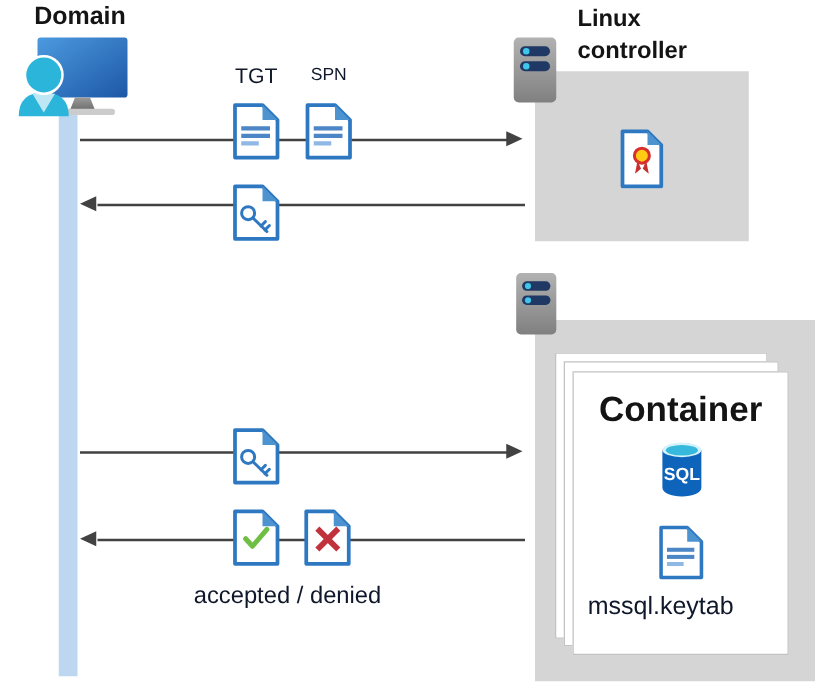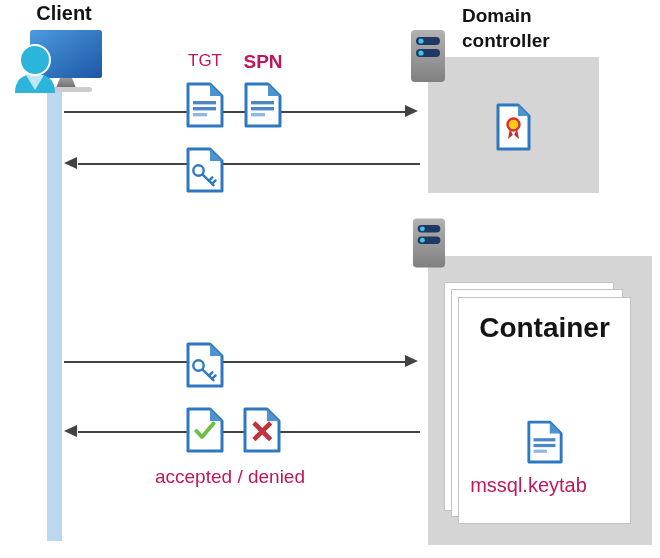--- a/index.html
+++ b/index.html
@@ -8,21 +8,21 @@
     font-family:"Liberation Sans","DejaVu Sans",sans-serif;
   }
   .abs{position:absolute;}
   .panel{position:absolute;background:#D5D5D5;}
   .page{position:absolute;background:#fff;border:1px solid #C2C2C2;box-sizing:border-box;}
   .line{position:absolute;height:2px;background:#424242;}
   .head{position:absolute;width:0;height:0;border-top:6.5px solid transparent;border-bottom:6.5px solid transparent;}
   .head-right{border-left:13px solid #424242;}
   .head-left{border-right:13px solid #424242;}
   .lbl-bold{position:absolute;font-weight:700;color:#141414;}
-  .lbl{position:absolute;color:#be185d;}
+  .lbl{position:absolute;color:#0f172a;}
   .t-center{text-align:center;}
   svg{display:block;}
 </style>
 </head>
 <body>
 
 <div class="canvas">
 
   <div class="abs" style="left:47px;top:91px;width:15px;height:450px;background:#BDD7F0;"></div>
 
@@ -167,39 +167,47 @@
     <svg width="40" height="46" viewBox="0 0 40 46">
       <path d="M3 2 H25 L37 14 V44 H3 Z" fill="#FFFFFF" stroke="#2E78C2" stroke-width="3" stroke-linejoin="round"></path>
       <path d="M25 2 L37 14 L25 14 Z" fill="#4C93CF"></path>
       <g stroke="#C1333C" stroke-width="4.6" stroke-linecap="square">
         <path d="M13.5 17.5 L27 31"></path>
         <path d="M27 17.5 L13.5 31"></path>
       </g>
     </svg>
   </div>
 
+  <div class="abs" style="left:527px;top:351px;">
+    <svg width="37" height="49" viewBox="0 0 38 50">
+      <path d="M3 9 V40 C3 44 10.2 47.2 19 47.2 C27.8 47.2 35 44 35 40 V9 Z" fill="#0E63BA"></path>
+      <ellipse cx="19" cy="9" rx="16" ry="6" fill="#D6F3FB"></ellipse>
+      <ellipse cx="19" cy="9.3" rx="13.2" ry="4.4" fill="#37B9DE"></ellipse>
+      <text x="19" y="34" text-anchor="middle" font-size="14.5" font-weight="bold" fill="#FFFFFF">SQL</text>
+    </svg>
+  </div>
 
   <div class="abs" style="left:526px;top:418px;">
     <svg width="38" height="48" viewBox="0 0 40 46">
       <path d="M3 2 H25 L37 14 V44 H3 Z" fill="#FFFFFF" stroke="#2E78C2" stroke-width="3" stroke-linejoin="round"></path>
       <path d="M25 2 L37 14 L25 14 Z" fill="#4C93CF"></path>
       <rect x="8" y="19" width="23" height="3.4" fill="#4C86C6"></rect>
       <rect x="8" y="25" width="23" height="3.4" fill="#4C86C6"></rect>
       <rect x="8" y="31" width="14" height="3.4" fill="#8FB8E4"></rect>
     </svg>
   </div>
 
-  <div class="lbl-bold t-center" style="left:24px;top:2px;width:80px;font-size:20px;">Client</div>
-
-  <div class="lbl-bold" style="left:462px;top:3px;width:112px;font-size:19px;line-height:1.32;">Domain controller</div>
+  <div class="lbl-bold t-center" style="left:24px;top:2px;width:80px;font-size:20px;">Domain</div>
+
+  <div class="lbl-bold" style="left:462px;top:3px;width:112px;font-size:19px;line-height:1.32;">Linux controller</div>
 
 
   <div class="lbl-bold t-center" style="left:458px;top:312px;width:173px;font-size:28px;">Container</div>
 
   <div class="lbl t-center" style="left:458px;top:474px;width:141px;font-size:20px;">mssql.keytab</div>
 
   <div class="lbl t-center" style="left:183px;top:51px;width:44px;font-size:17px;">TGT</div>
 
-  <div class="lbl t-center" style="left:241px;top:51px;width:44px;font-size:19px;font-weight:bold;">SPN</div>
+  <div class="lbl t-center" style="left:241px;top:51px;width:44px;font-size:14px;">SPN</div>
 
   <div class="lbl t-center" style="left:130px;top:466px;width:200px;font-size:19px;">accepted / denied</div>
 
 </div>
 
 </body></html>

